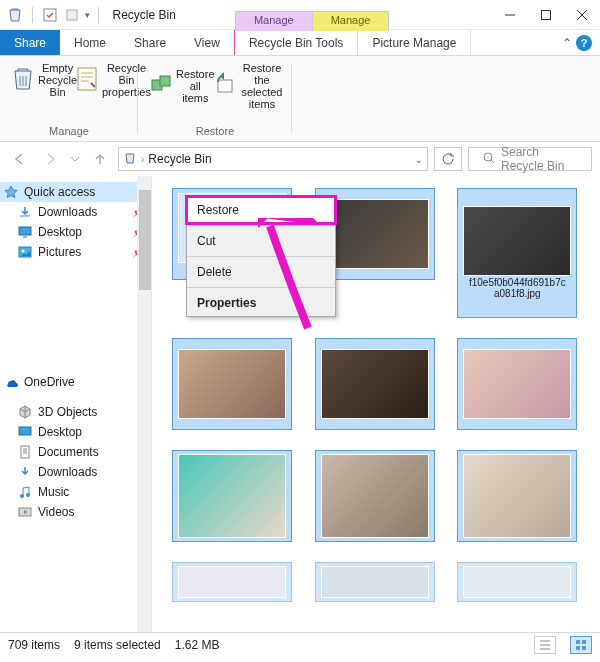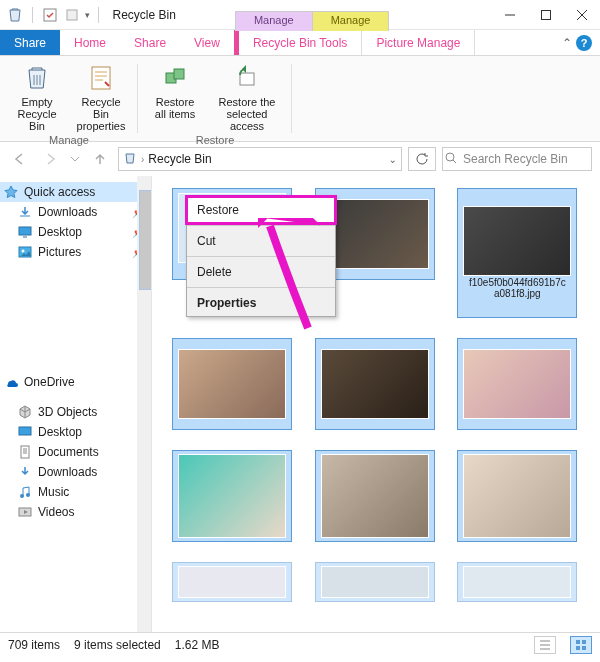--- a/index.html
+++ b/index.html
@@ -8,36 +8,36 @@
 .titlebar .qat{display:flex;align-items:center;gap:4px;padding:0 6px}
 .qat-icon{width:18px;height:18px;display:flex;align-items:center;justify-content:center}
 .titlebar .sep{width:1px;height:16px;background:#d0d0d0;margin:0 4px}
 .titlebar .title{padding-left:4px;font-size:12px}
 .titlebar .spacer{flex:1}
 .titlebar .wbtn{width:36px;height:30px;display:flex;align-items:center;justify-content:center}
 .ctx-tab{height:20px;padding:2px 18px 0;font-size:11px;border:1px solid #ccc;border-bottom:none;margin-left:-1px;position:relative;top:1px}
 .ctx-tab.purple{background:#e9c9f5;color:#6a3d82}
 .ctx-tab.yellow{background:#f0eb72;color:#6b6600}
 .tabrow{height:26px;display:flex;align-items:stretch;border-bottom:1px solid #d9d9d9}
-.tabrow .tab{padding:6px 14px 0;font-size:12px;color:#ec4899}
+.tabrow .tab{padding:6px 14px 0;font-size:12px;color:#404040}
 .tabrow .file{background:#1979ca;color:#fff}
 .tabrow .help{margin-left:auto;margin-right:8px;display:flex;align-items:center;gap:4px}
 .ribbon{height:86px;display:flex;border-bottom:1px solid #d9d9d9;background:#fafafa}
 .ribbon .group{display:flex;flex-direction:column;align-items:center;padding:4px 6px 2px;position:relative}
 .ribbon .group::after{content:"";position:absolute;right:0;top:8px;bottom:8px;width:1px;background:#e0e0e0}
 .ribbon .btns{display:flex;gap:2px}
-.rbtn{display:flex;flex-direction:column;align-items:center;width:62px;padding:2px 2px 0;text-align:center}
+.rbtn{display:flex;flex-direction:row;align-items:center;width:62px;padding:2px 2px 0;text-align:center}
 .rbtn .ic{width:32px;height:32px;display:flex;align-items:center;justify-content:center;margin-bottom:2px}
 .rbtn .lbl{font-size:11px;line-height:12px}
 .group .gname{font-size:11px;color:#666;margin-top:auto;padding:2px 0}
 .navbar{height:34px;display:flex;align-items:center;gap:6px;padding:0 8px}
 .navbtn{width:24px;height:24px;display:flex;align-items:center;justify-content:center;color:#888}
 .addr{flex:1;height:24px;border:1px solid #ccc;display:flex;align-items:center;padding:0 4px;gap:4px}
 .refresh{width:28px;height:24px;border:1px solid #ccc;display:flex;align-items:center;justify-content:center}
-.search{width:150px;height:24px;border:1px solid #ccc;display:flex;align-items:center;padding:0 2px;color:#888;gap:6px}
+.search{width:124px;height:24px;border:1px solid #ccc;display:flex;align-items:center;padding:0 14px;color:#888;gap:6px}
 .body{display:flex;height:456px}
 .sidebar{width:152px;border-right:1px solid #e5e5e5;position:relative;overflow:hidden}
 .sidebar .vscroll{position:absolute;right:0;top:0;bottom:0;width:14px;background:#f0f0f0}
 .vscroll .thumb{position:absolute;left:2px;right:2px;top:14px;height:100px;background:#c8c8c8}
 .navpane{padding:6px 0}
 .navitem{display:flex;align-items:center;gap:6px;padding:3px 6px 3px 18px;font-size:12px}
 .navitem.top{padding-left:4px}
 .navitem.sel{background:#cde8ff}
 .navitem .pin{margin-left:auto;font-size:10px;color:#888}
 .navitem svg{flex:0 0 auto}
@@ -109,21 +109,21 @@
         <path d="M0 0l10 10M10 0L0 10" stroke="#333"></path>
       </svg>
     </div>
 </div>
 
 <div class="tabrow">
   <div class="tab file">Share</div>
   <div class="tab">Home</div>
   <div class="tab">Share</div>
   <div class="tab">View</div>
-  <div class="tab" style="border-left:5px solid #ec4899;border-right:1px solid #ddd">Recycle Bin Tools</div>
+  <div class="tab" style="border-left:1px solid #ec4899;border-right:1px solid #ddd">Recycle Bin Tools</div>
   <div class="tab" style="border-right:1px solid #ddd">Picture Manage</div>
   <div class="help">
     <span style="color:#666">⌃</span>
     <span style="width:16px;height:16px;border-radius:50%;background:#1b8ad3;color:#fff;display:flex;align-items:center;justify-content:center;font-size:11px;font-weight:bold">?</span>
   </div>
 </div>
 
 <div class="ribbon">
   <div class="group">
     <div class="btns">
@@ -166,21 +166,21 @@
       </div>
       <div class="rbtn" style="width:78px">
         <span class="ic">
             <svg width="30" height="30" viewBox="0 0 30 30">
               <rect x="8" y="10" width="14" height="12" fill="#fff" stroke="#888"></rect>
               <path d="M14 6c-4 0-6 3-6 6" fill="none" stroke="#3a8a4a" stroke-width="2"></path>
               <path d="M14 2l-4 4 4 4" fill="#3a8a4a"></path>
             </svg>
           </span>
         <span class="lbl" style="white-space:pre-line">Restore the
-selected access</span>
+selected items</span>
       </div>
     </div>
     <div class="gname">Restore</div>
   </div>
 </div>
 
 <div class="navbar">
   <div class="navbtn">
       <svg width="14" height="14">
         <path d="M9 2L3 7l6 5" fill="none" stroke="#aaa" stroke-width="1.5"></path>

